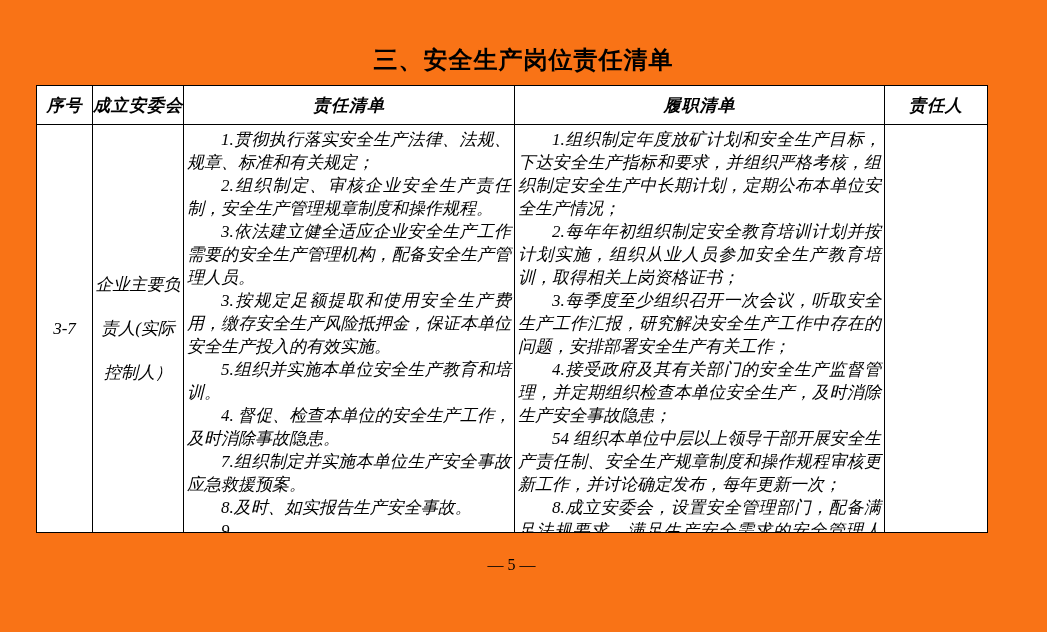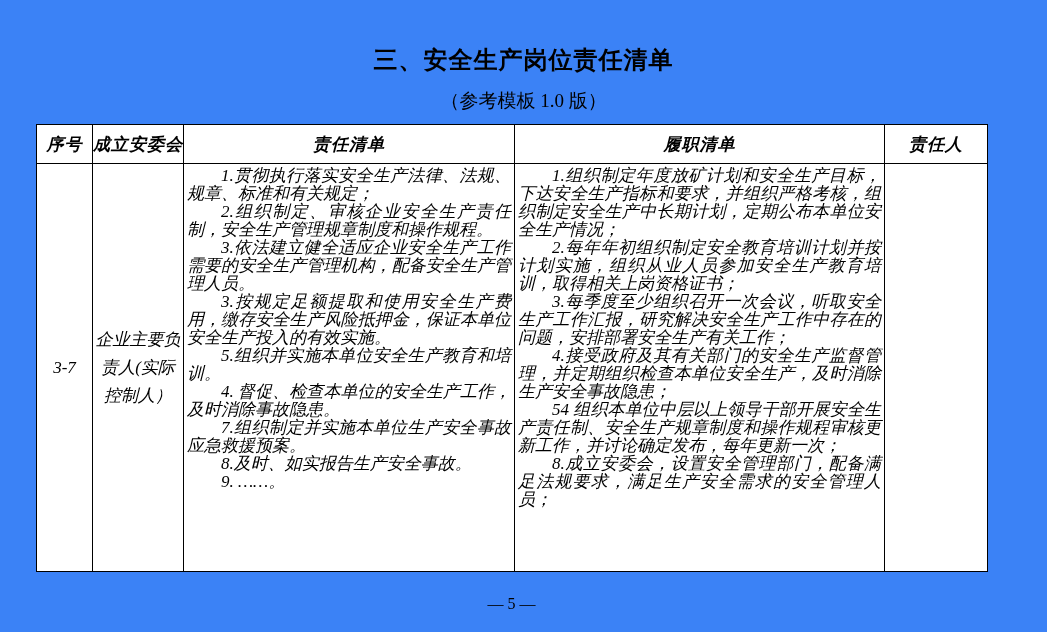--- a/index.html
+++ b/index.html
@@ -8,21 +8,21 @@
     width: 1047px;
     height: 632px;
     font-family: "Liberation Sans", "DejaVu Sans", sans-serif;
     color: #000000;
     overflow: hidden;
   }
   .page {
     width: 1047px;
     height: 632px;
     padding-top: 46px;
-    background: #3b82f6;
+    background: #f97316;
   }
   .title {
     text-align: center;
     font-size: 24px;
     font-weight: bold;
     letter-spacing: 1px;
     line-height: 28px;
   }
   .subtitle {
     text-align: center;
@@ -52,30 +52,30 @@
     text-align: center;
     vertical-align: middle;
     letter-spacing: 1px;
   }
   td.c-serial, td.c-post {
     text-align: center;
     vertical-align: middle;
     font-size: 17px;
     font-family: "Liberation Serif", "DejaVu Serif", serif;
   }
-  td.c-post { line-height: 28px; padding: 0 2px; }
+  td.c-post { line-height: 44px; padding: 0 2px; }
   td.c-resp, td.c-duty { vertical-align: top; }
   .cell-clip {
     height: 407px;
     overflow: hidden;
     padding: 3px 3px 0 3px;
   }
   .cell-clip p {
     font-size: 17px;
-    line-height: 18px;
+    line-height: 23px;
     text-indent: 2em;
     text-align: justify;
     font-family: "Liberation Serif", "DejaVu Serif", serif;
   }
   td.c-person { vertical-align: top; }
   .footer {
     width: 951px;
     margin-left: 36px;
     margin-top: 23px;
     text-align: center;
@@ -83,21 +83,20 @@
     font-family: "Liberation Serif", "DejaVu Serif", serif;
   }
 </style>
 </head>
 <body>
 
 <div class="page">
 
   <div class="title">三、安全生产岗位责任清单</div>
 
-  <div class="subtitle">（参考模板 1.0 版）</div>
 
   <table class="resp-table">
     <colgroup>
       <col style="width:56px">
       <col style="width:91px">
       <col style="width:331px">
       <col style="width:370px">
       <col style="width:103px">
     </colgroup>
     <thead>

